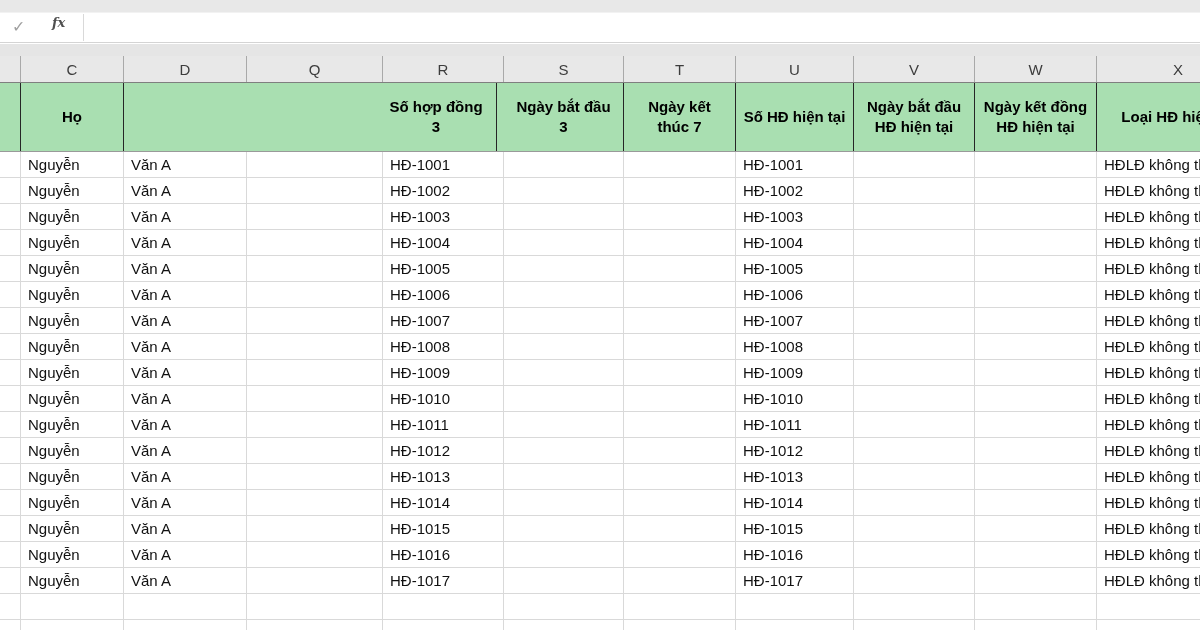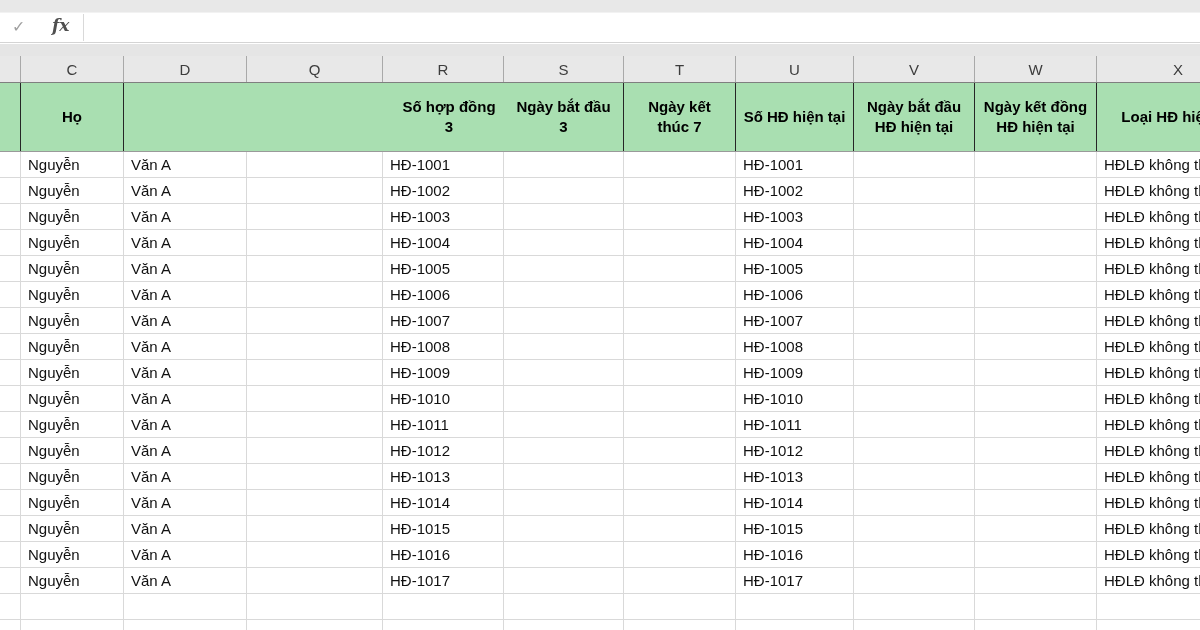--- a/index.html
+++ b/index.html
@@ -10,21 +10,21 @@
     background: #ffffff;
     font-family: "Liberation Sans", sans-serif;
   }
   
   .topstrip { position: absolute; left: 0; top: 0; width: 1200px; height: 13px;
               background: #e8e8e8; border-bottom: 1px solid #f2f2f2; }
   .fbar { position: absolute; left: 0; top: 13px; width: 1200px; height: 30px;
           background: #ffffff; border-bottom: 1px solid #d4d4d4; }
   .check { position: absolute; left: 12px; top: 4px; color: #9f9f9f; font-size: 16px; }
   .fx   { position: absolute; left: 52px; top: 2px; color: #4f4f4f;
-          font-family: "DejaVu Serif", serif; font-style: italic; font-weight: 600; font-size: 17px; }
+          font-family: "DejaVu Serif", serif; font-style: italic; font-weight: 600; font-size: 13px; }
   .fsep { position: absolute; left: 83px; top: 1px; width: 1px; height: 27px; background: #d9d9d9; }
   .finput { position: absolute; left: 90px; top: 0; width: 1110px; height: 29px;
             background: #ffffff; border: none; outline: none; font-size: 14px;
             font-family: "Liberation Sans", sans-serif; }
   .midstrip { position: absolute; left: 0; top: 44px; width: 1200px; height: 12px; background: #e5e5e5; }
 
   
   .letters { position: absolute; left: 0; top: 56px; width: 1260px; height: 26px; background: #e8e8e8; }
   .letter-cell { position: absolute; top: 0; height: 26px;
                  border-right: 1px solid #a9a9a9;
@@ -74,21 +74,21 @@
     <div class="letter-cell" style="left: 736px; width: 118px;">U</div>
     <div class="letter-cell" style="left: 854px; width: 121px;">V</div>
     <div class="letter-cell" style="left: 975px; width: 122px;">W</div>
     <div class="letter-cell" style="left: 1097px; width: 163px;">X</div>
   </div>
 
 <div class="ghead" id="ghead">
   <div class="frag"></div>
 <div class="ghead-cell" style="left: 0px; width: 21px;"></div>
     <div class="ghead-cell" style="left: 21px; width: 103px;">Họ</div>
-    <div class="ghead-cell" style="left: 389px; width: 121px;">Số hợp đồng
+    <div class="ghead-cell" style="left: 376px; width: 121px;">Số hợp đồng
 3</div>
     <div class="ghead-cell" style="left: 504px; width: 120px;">Ngày bắt đầu
 3</div>
     <div class="ghead-cell" style="left: 624px; width: 112px;">Ngày kết
 thúc 7</div>
     <div class="ghead-cell" style="left: 736px; width: 118px;">Số HĐ hiện tại</div>
     <div class="ghead-cell" style="left: 854px; width: 121px;">Ngày bắt đầu
 HĐ hiện tại</div>
     <div class="ghead-cell" style="left: 975px; width: 122px;">Ngày kết đồng
 HĐ hiện tại</div>

